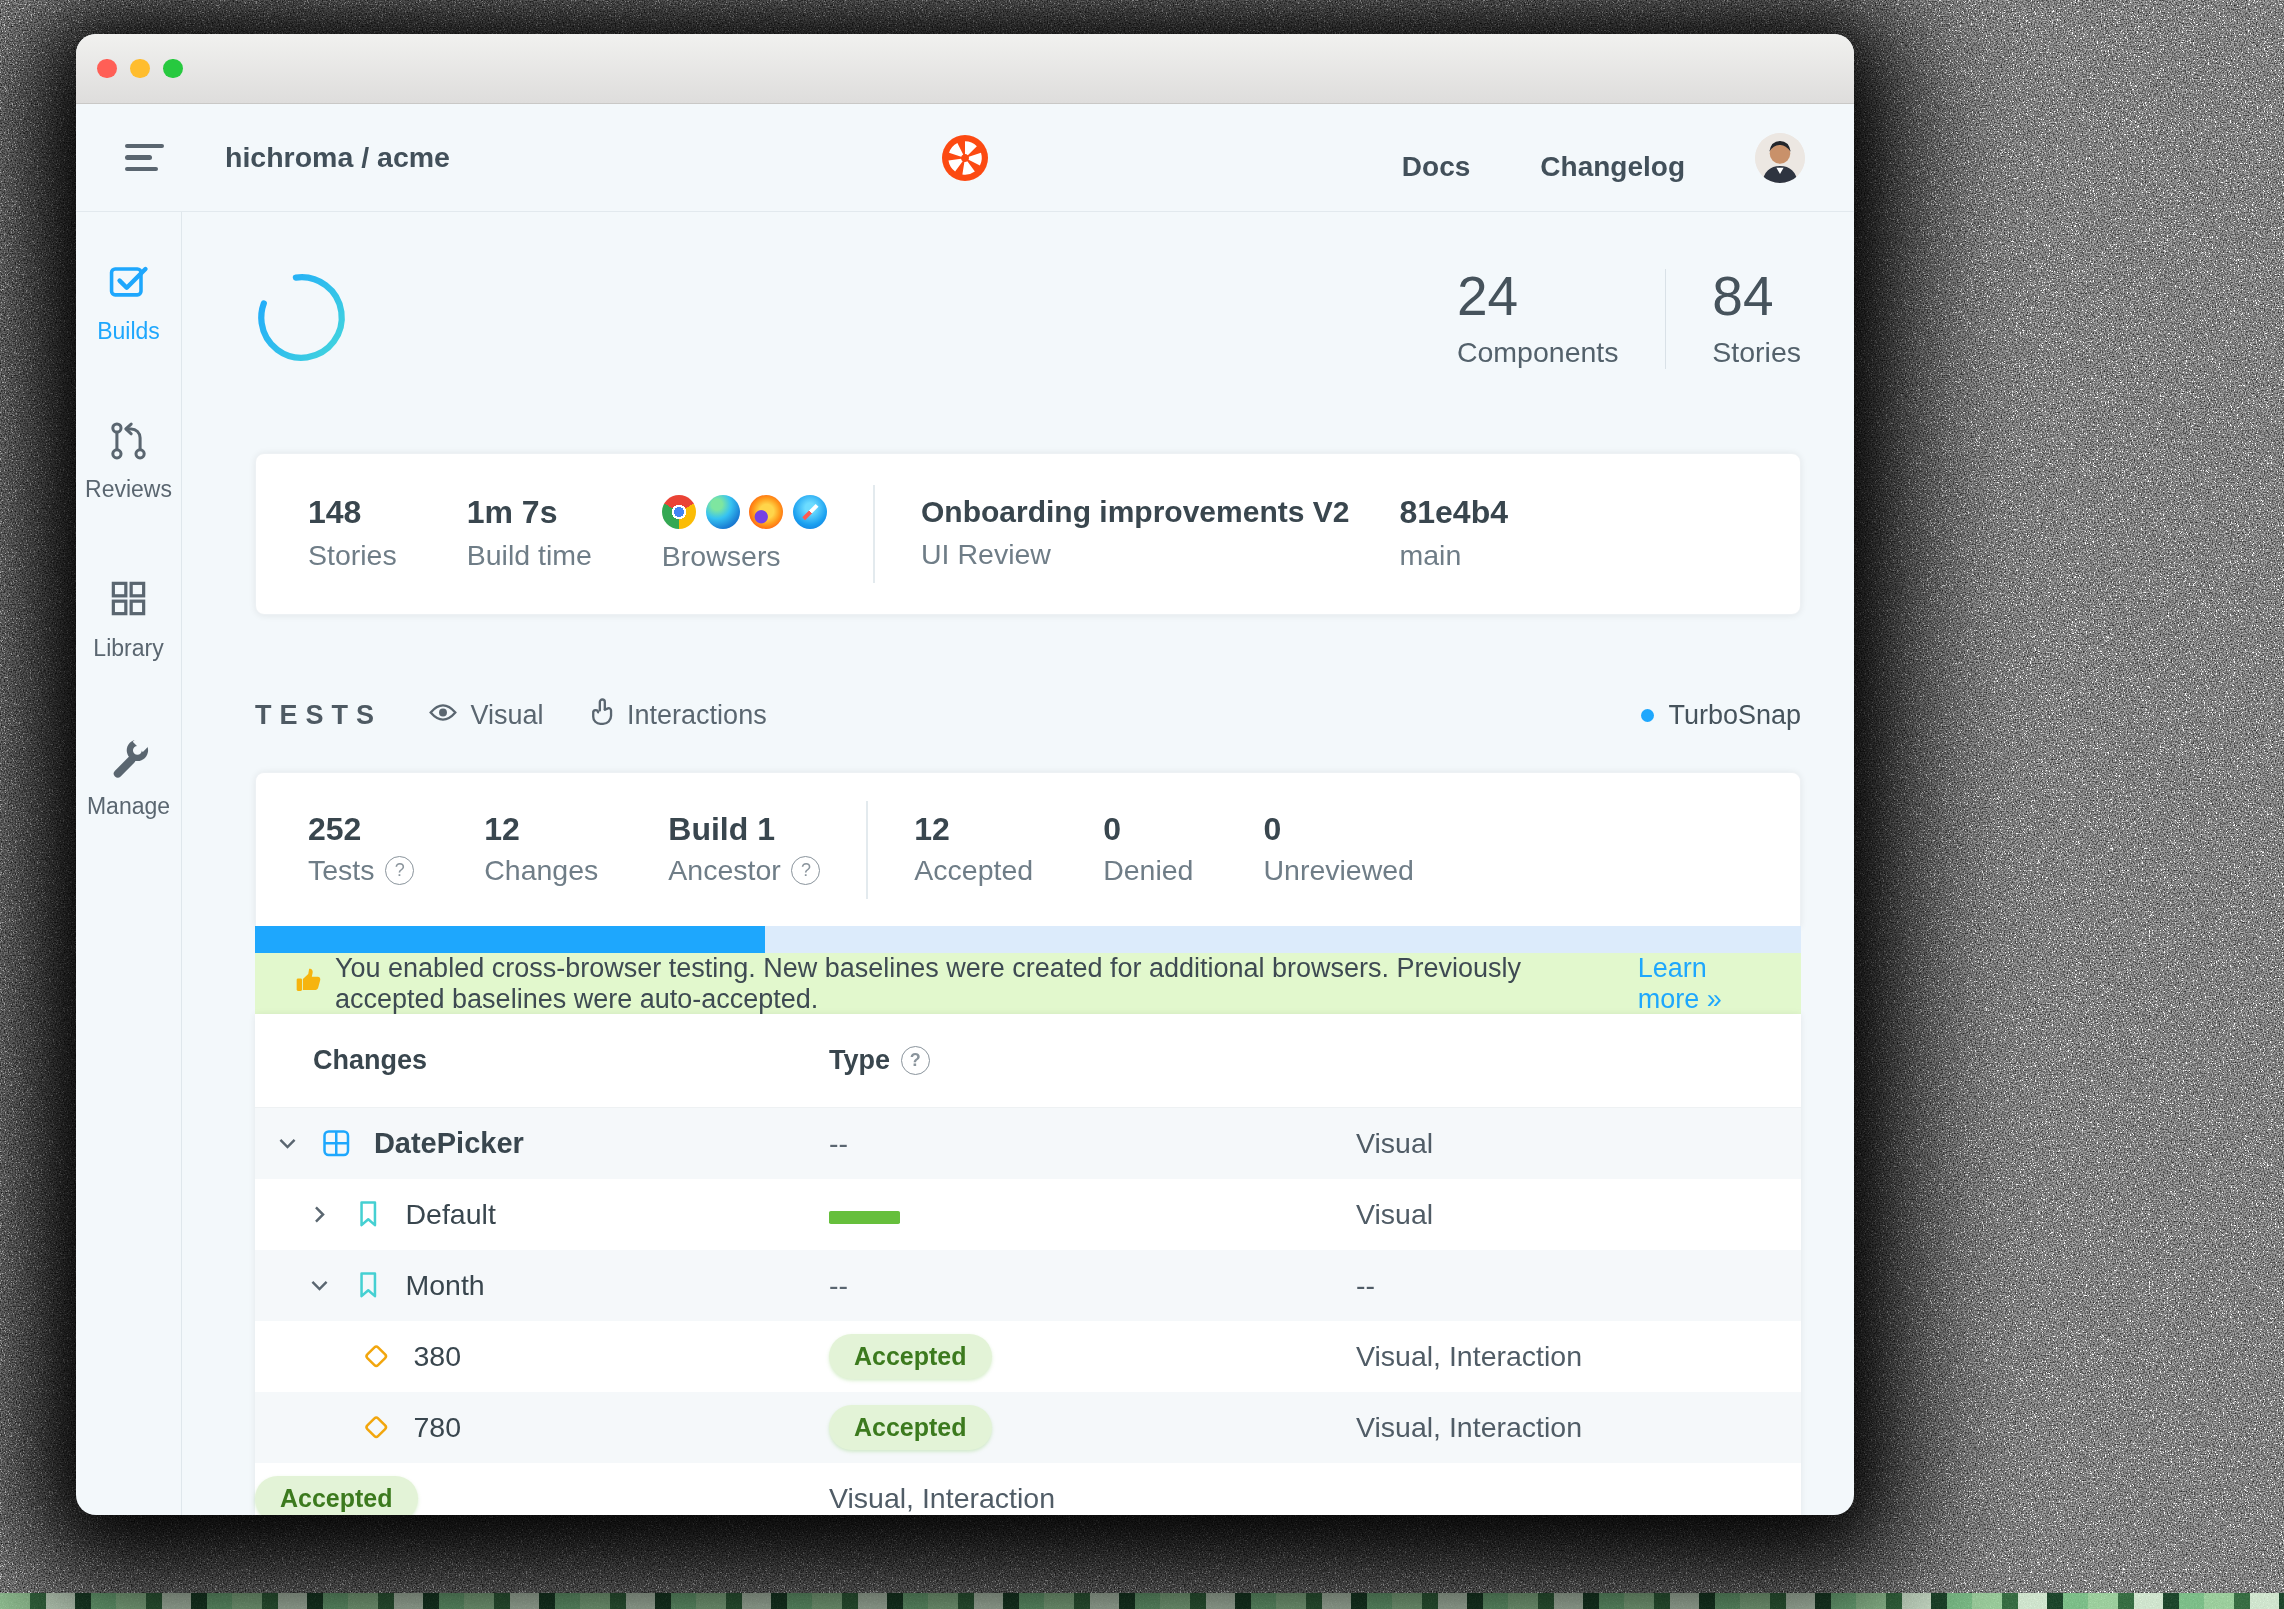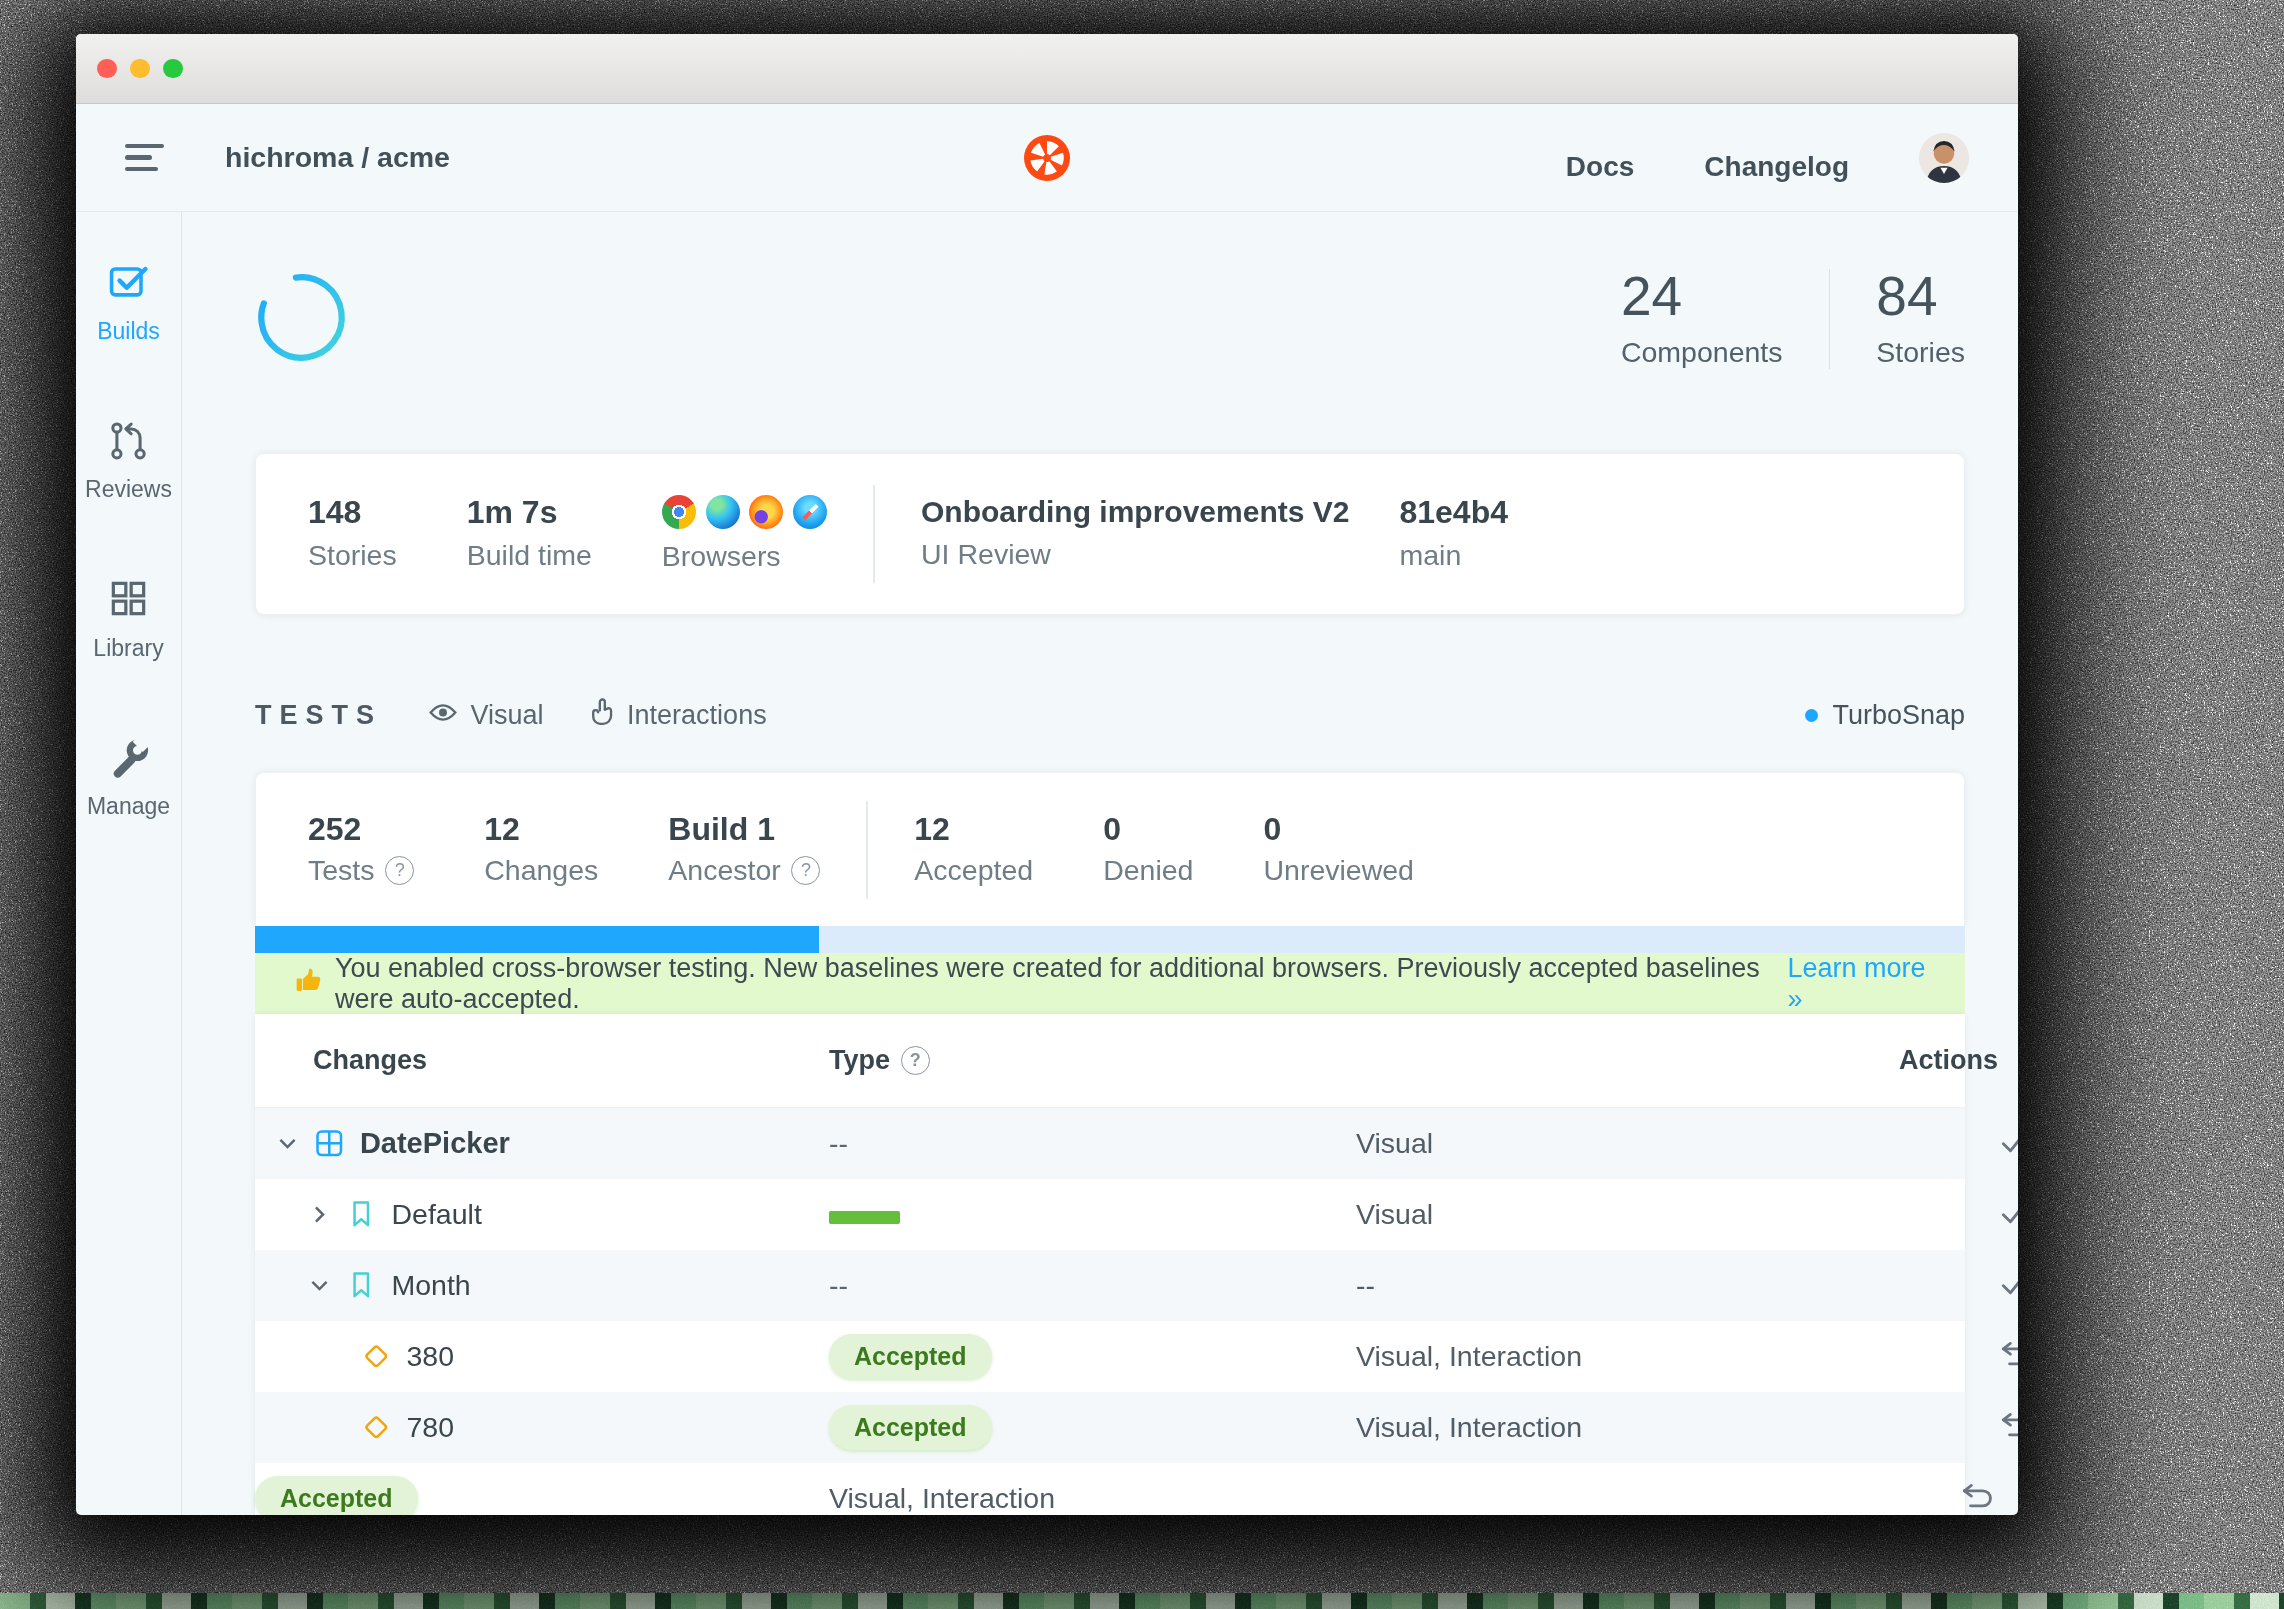--- a/index.html
+++ b/index.html
@@ -1,21 +1,21 @@
 <!DOCTYPE html>
 <html style="font-size:14.3px"><head>
 <meta charset="utf-8">
 <style>
   html,body{margin:0;padding:0;width:2285px;height:1609px;overflow:hidden;background:#fff;
     font-family:"Liberation Sans",sans-serif;-webkit-font-smoothing:antialiased;position:relative;}
   .noise{position:absolute;inset:0;width:100%;height:100%;}
   .green-strip{position:absolute;left:0;right:0;bottom:0;height:16px;opacity:.9;
     background:repeating-linear-gradient(90deg,#9fd6a0 0 30px,#2f6b3c 30px 46px,#d8efd6 46px 75px,#123f22 75px 91px,#7cc489 91px 116px);}
   
-  .window{position:absolute;left:76px;top:34px;width:1942px;height:1481px;border-radius:5px;overflow:hidden;
+  .window{position:absolute;left:76px;top:34px;width:1778px;height:1481px;border-radius:20px;overflow:hidden;
     background:#f3f8fb;box-shadow:0 27px 125px 53px rgba(0,0,0,.92),0 0 53px 10.7px rgba(0,0,0,.55);}
   .titlebar{height:69px;background:linear-gradient(#f1f1ef,#dedddc);border-bottom:0.9px solid #c9c8c6;
     display:flex;align-items:center;padding-left:21.4px;}
   .tdot{width:19.6px;height:19.6px;border-radius:50%;margin-right:13.4px;}
   
   .appheader{height:107px;background:#f3f8fb;border-bottom:0.9px solid #e2e9ee;display:flex;align-items:center;
     padding:0 49px;position:relative;}
   .menu-btn{width:45px;height:36px;display:flex;flex-direction:column;justify-content:center;gap:7.1px;cursor:pointer;}
   .menu-btn i{display:block;height:4.5px;border-radius:2.7px;background:#5a6670;}
   .menu-btn i:nth-child(1){width:39px}.menu-btn i:nth-child(2){width:27px}.menu-btn i:nth-child(3){width:33px}
@@ -78,21 +78,21 @@
   .banner .btext{margin-left:12.5px;}
   .banner .link{margin-left:5px;font-weight:400;}
   
   .table{background:#fff;border-radius:0 0 9px 9px;box-shadow:0 0.9px 7.1px rgba(0,0,0,.07);}
   .trow{display:grid;grid-template-columns:574px 527px 642px 1fr;align-items:center;height:71px;padding-right:49px;}
   .thead{height:93px;font-size:27px;font-weight:700;color:#39464e;border-bottom:0.9px solid #eef1f3;}
   .thead .c1{padding-left:58px;}
   .thead .c4{justify-self:end;}
   .theadcell{display:flex;align-items:center;}
   .trow.striped{background:#f5f8fa;}
-  .cell.name{display:flex;align-items:center;gap:16px;font-size:28.5px;color:#39464e;text-align:right;}
+  .cell.name{display:flex;align-items:center;gap:23px;font-size:28.5px;color:#39464e;text-align:right;}
   .lvl1{padding-left:21.4px;}.lvl2{padding-left:53px;}.lvl3{padding-left:107px;}
   .rname.bold{font-weight:700;font-size:29px;}
   .chev{width:23px;height:23px;display:inline-flex;cursor:pointer;flex:none;}
   .ricon{width:28.5px;height:28.5px;display:inline-flex;flex:none;}
   .cell.status{font-size:28.5px;color:#5a6670;}
   .status-bar{display:inline-block;width:71px;height:13.4px;border-radius:1.8px;background:#66BF3C;}
   .badge{display:inline-block;padding:8px 25px;background:#E3F3D7;color:#3C7A1E;font-size:25px;font-weight:700;
     border-radius:890px;box-shadow:0 1.8px 3.6px rgba(102,191,60,.25);}
   .cell.type{font-size:28.5px;color:#505c66;}
   .cell.action{justify-self:end;}

